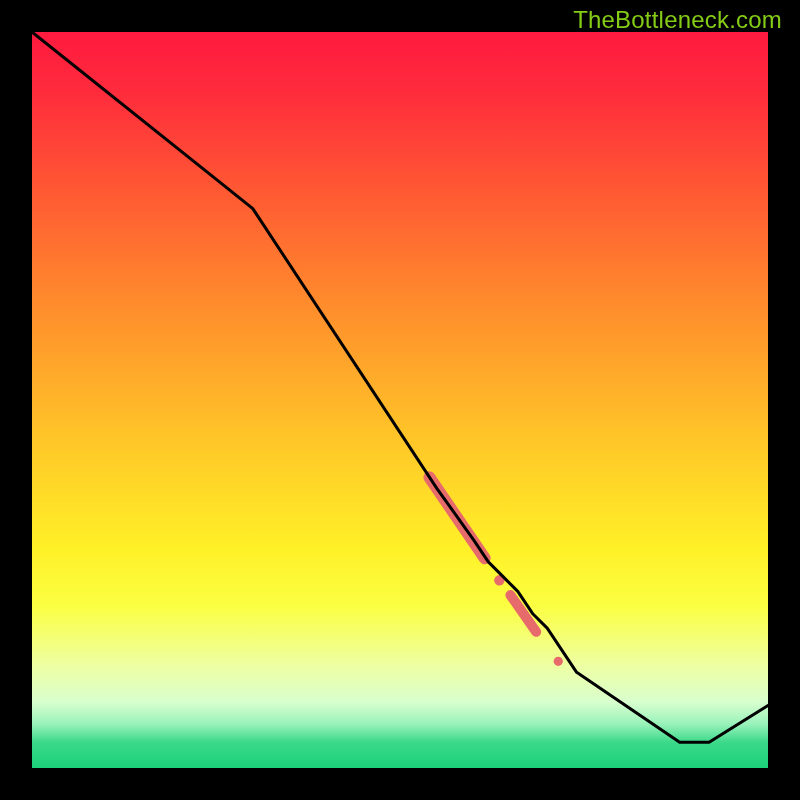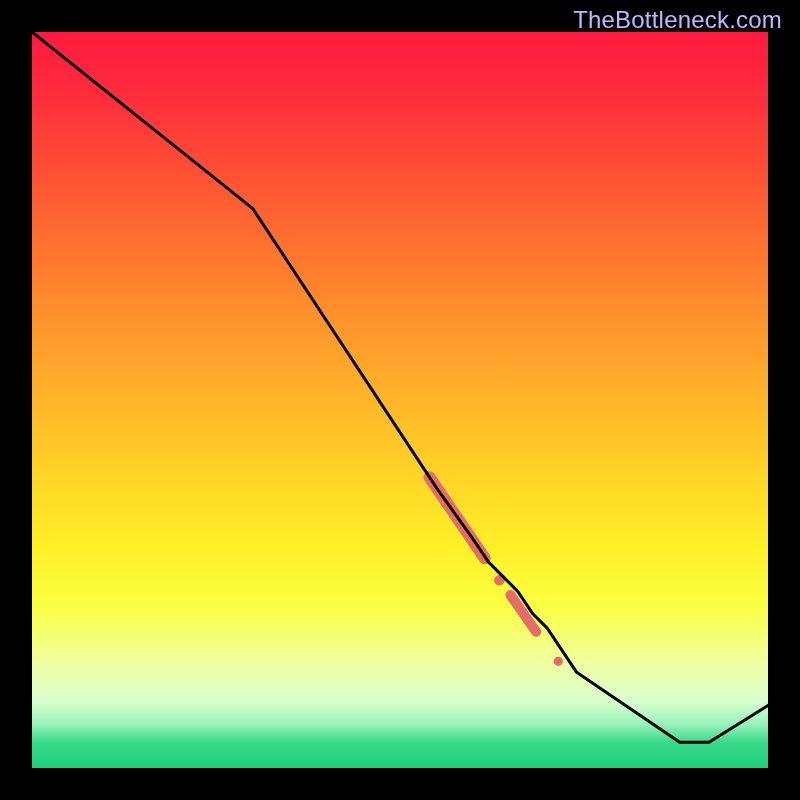--- a/index.html
+++ b/index.html
@@ -9,21 +9,21 @@
     width: 800px;
     height: 800px;
     background: #000;
   }
   .watermark {
     position: absolute;
     top: 6px;
     right: 18px;
     font-family: Arial, Helvetica, sans-serif;
     font-size: 24px;
-    color: #c4b5fd;
+    color: #84cc16;
     letter-spacing: 0.2px;
     font-weight: 400;
     z-index: 3;
   }
   .plot {
     position: absolute;
     left: 32px;
     top: 32px;
     width: 736px;
     height: 736px;

